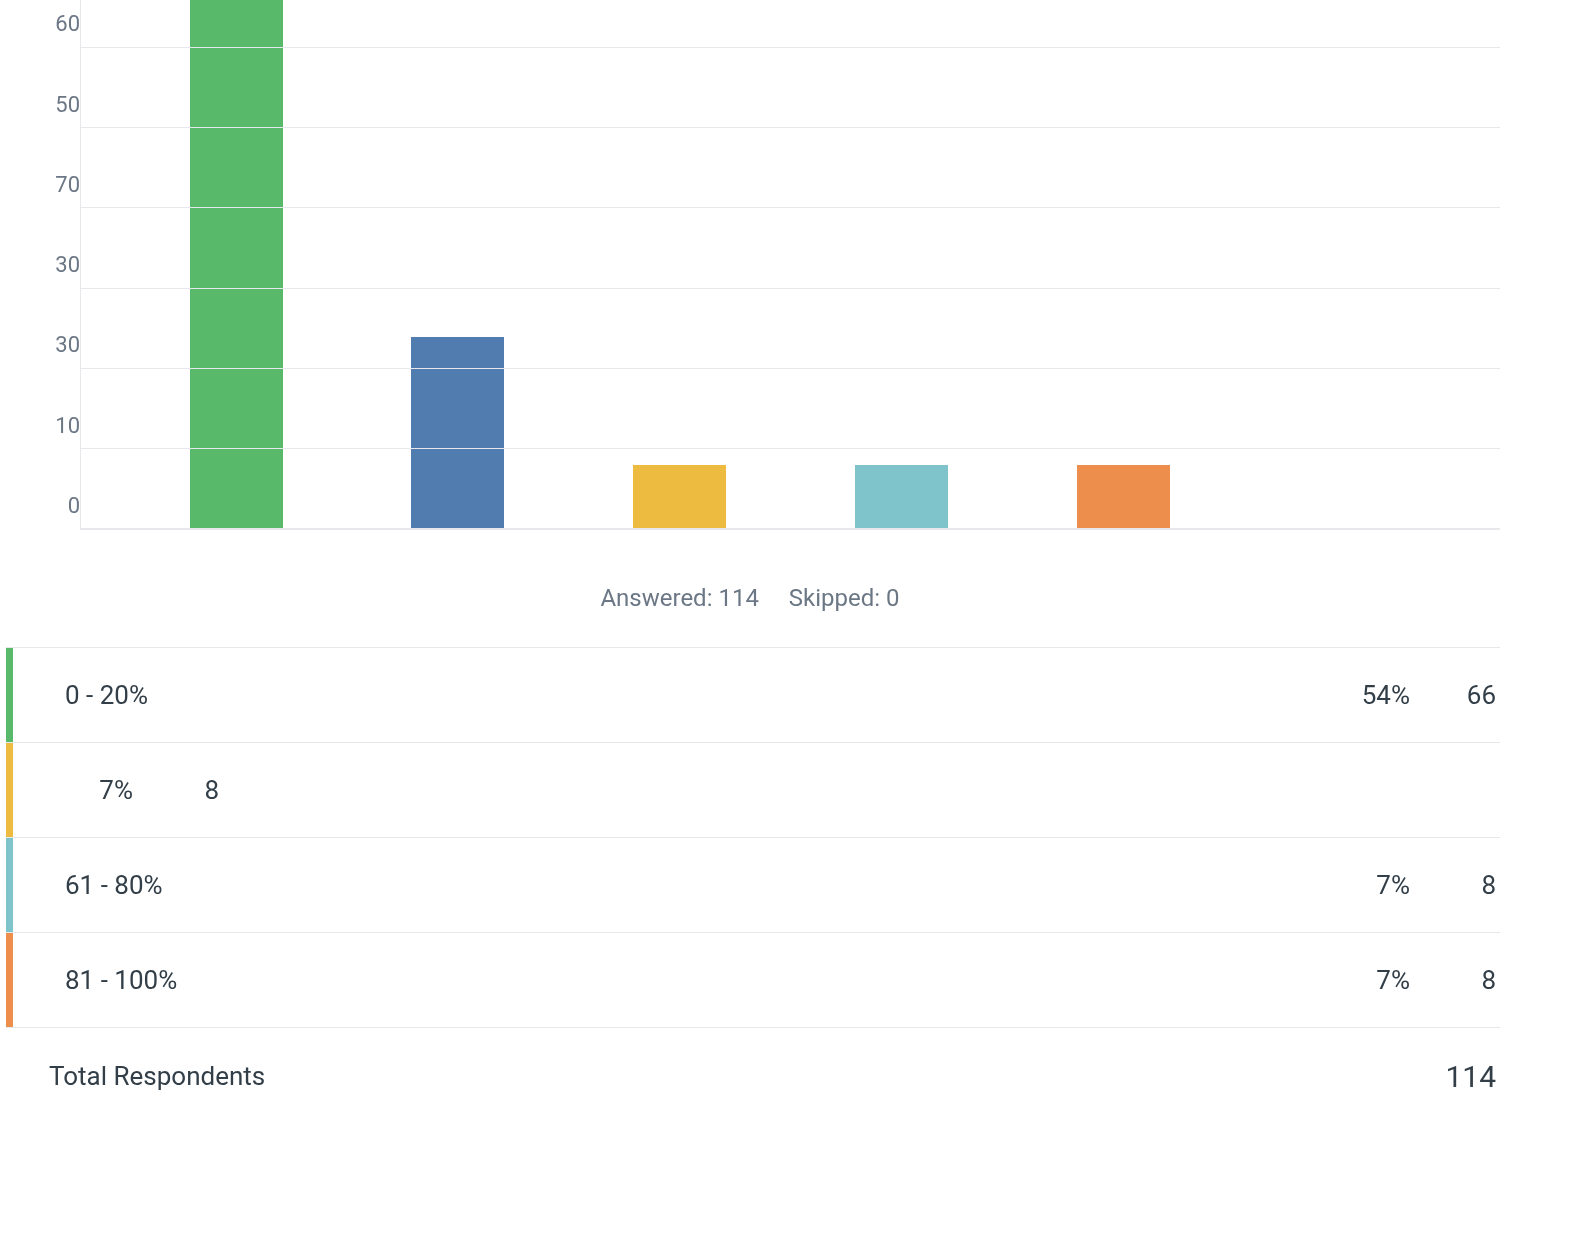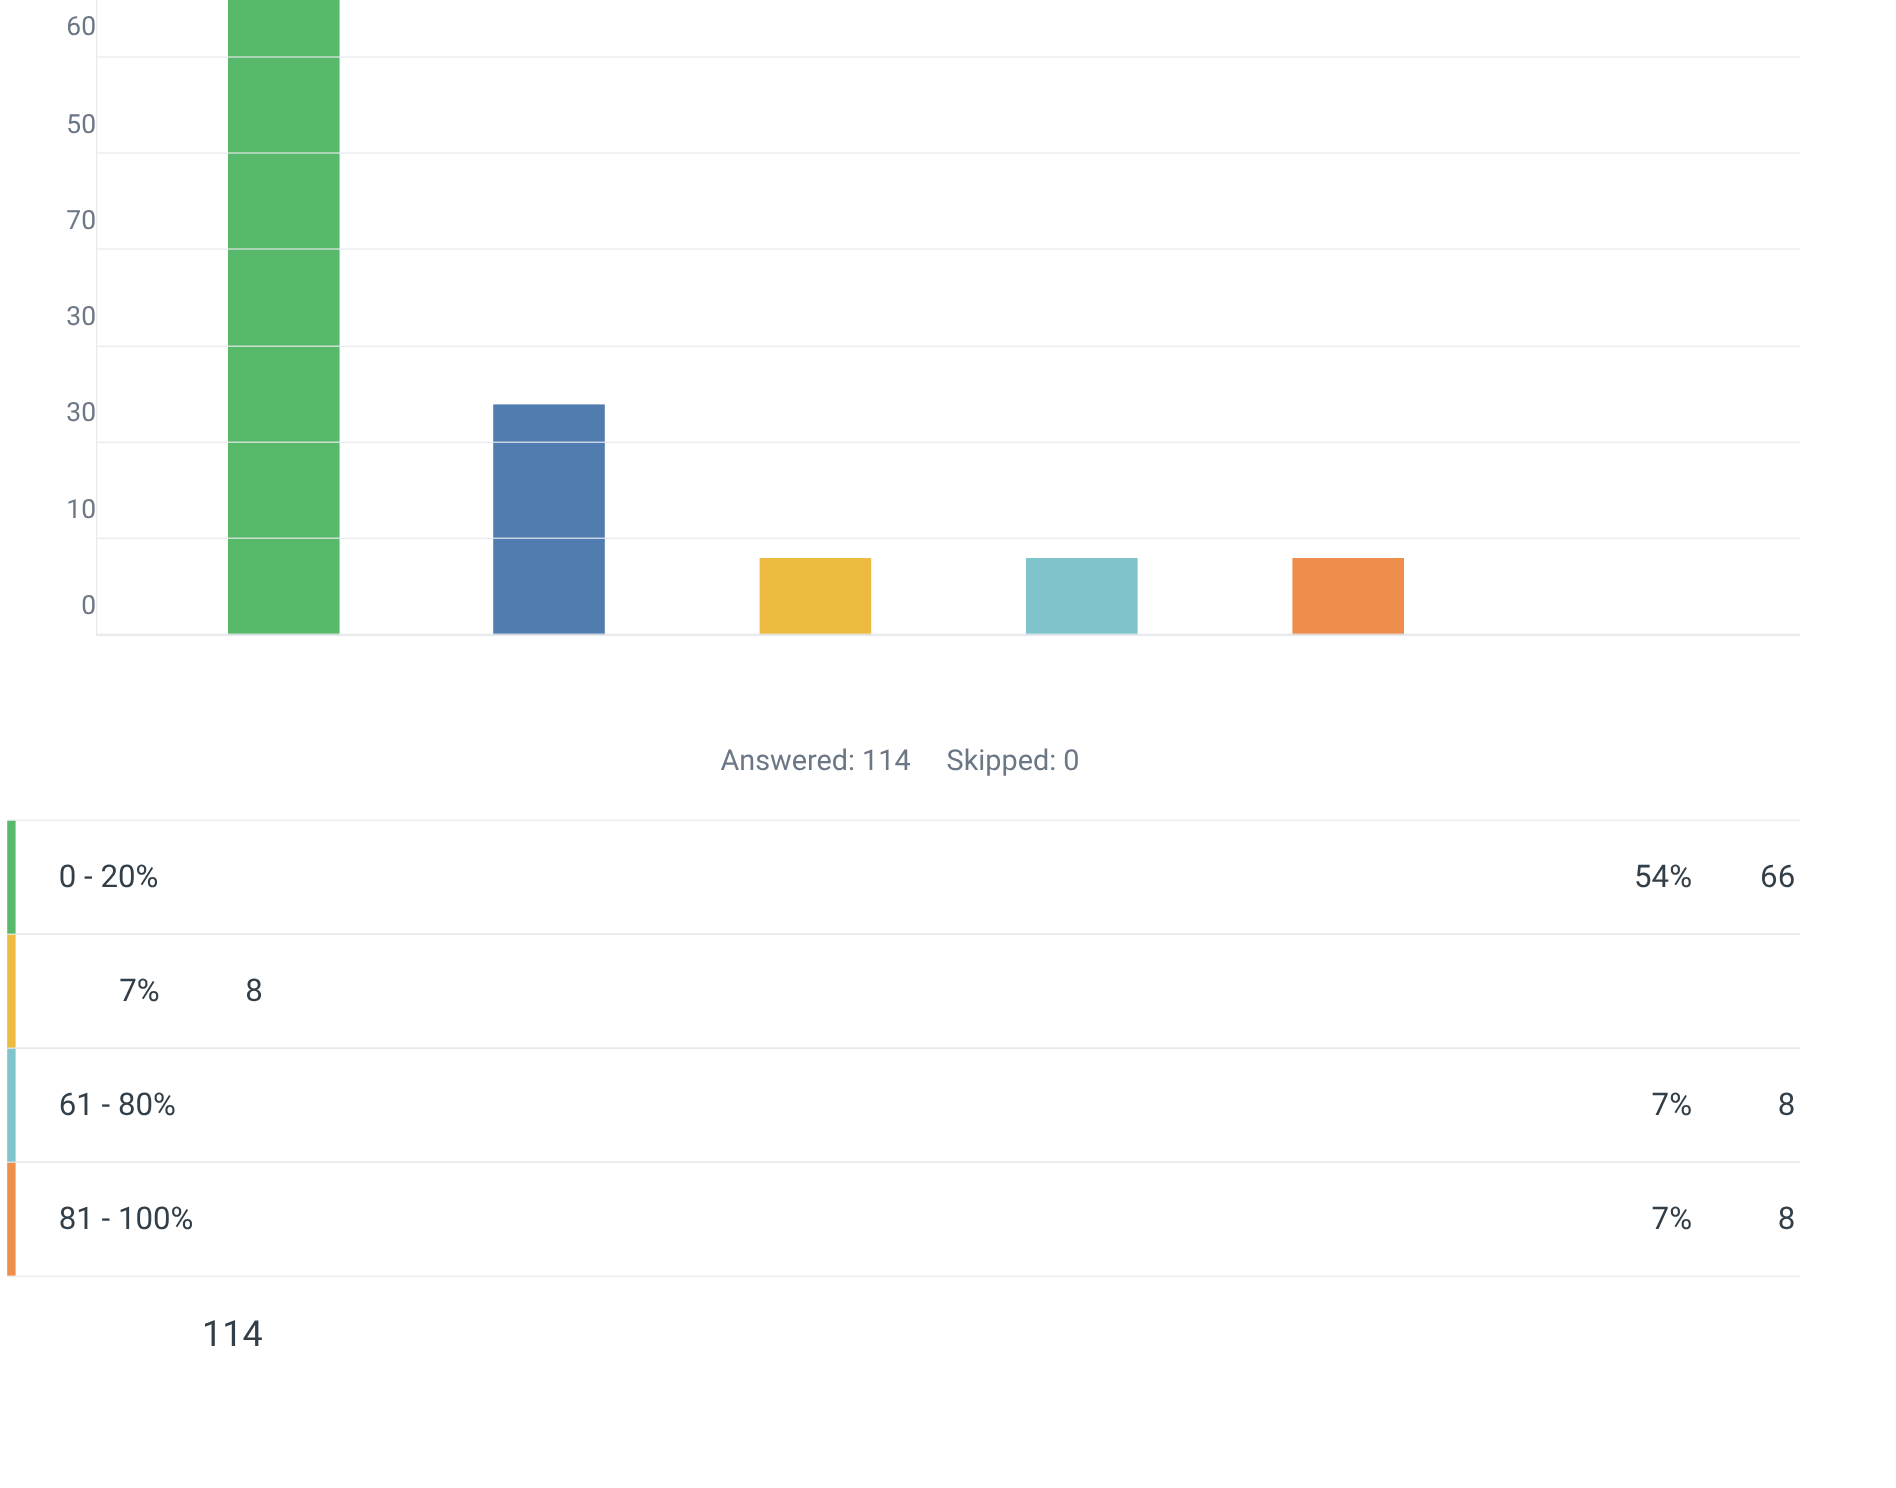--- a/index.html
+++ b/index.html
@@ -58,21 +58,21 @@
     left: 0; right: 0; bottom: 0; top: 0;
   }
   .bar {
     position: absolute;
     bottom: 0;
   }
 
   
   .summary {
     text-align: center;
-    margin-top: 90px;
+    margin-top: 54px;
     font-size: 24px;
     color: var(--muted-color);
   }
   .summary span { margin: 0 12px; }
 
   
   .table {
     margin-top: 36px;
     margin-left: 6px;
   }
@@ -85,21 +85,21 @@
     min-height: 96px;
   }
   .swatch {
     width: 7px;
     flex: 0 0 7px;
   }
   .row-label {
     flex: 1;
     display: flex;
     align-items: center;
-    padding-left: 36px;
+    padding-left: 52px;
     font-size: 26px;
     color: var(--text-color);
   }
   .row-pct {
     width: 120px;
     display: flex;
     align-items: center;
     justify-content: flex-end;
     font-size: 26px;
     color: var(--text-color);
@@ -177,18 +177,19 @@
         <div class="row-pct">7%</div>
         <div class="row-count">8</div>
       </div>
       <div class="row">
         <div class="swatch" style="background: rgb(237, 142, 76);"></div>
         <div class="row-label">81 - 100%</div>
         <div class="row-pct">7%</div>
         <div class="row-count">8</div>
       </div>
       <div class="total-row">
+        <div class="row-label" style="flex: 1 1 0%;">Total Respondents</div>
         <div class="row-pct"></div>
         <div class="row-count">114</div>
       </div>
     </div>
 
 </div>
 
 </body></html>

